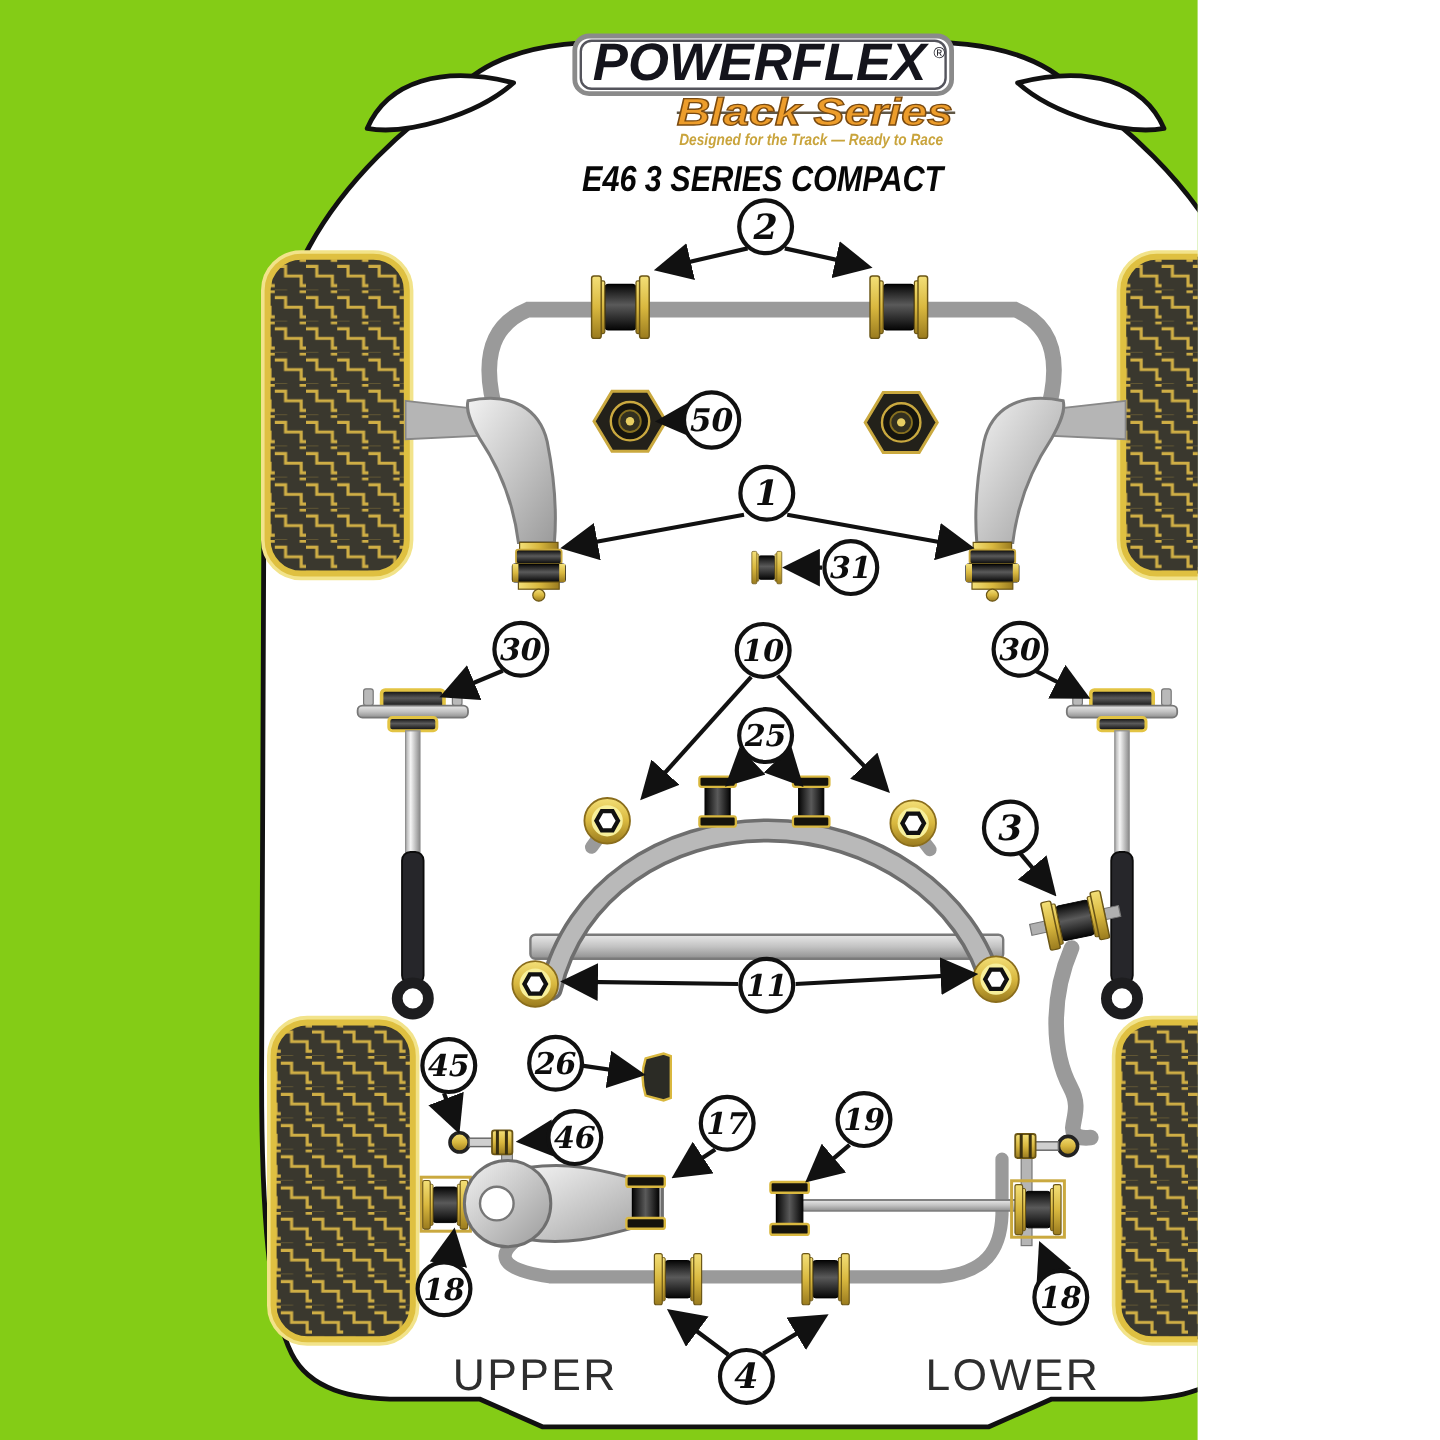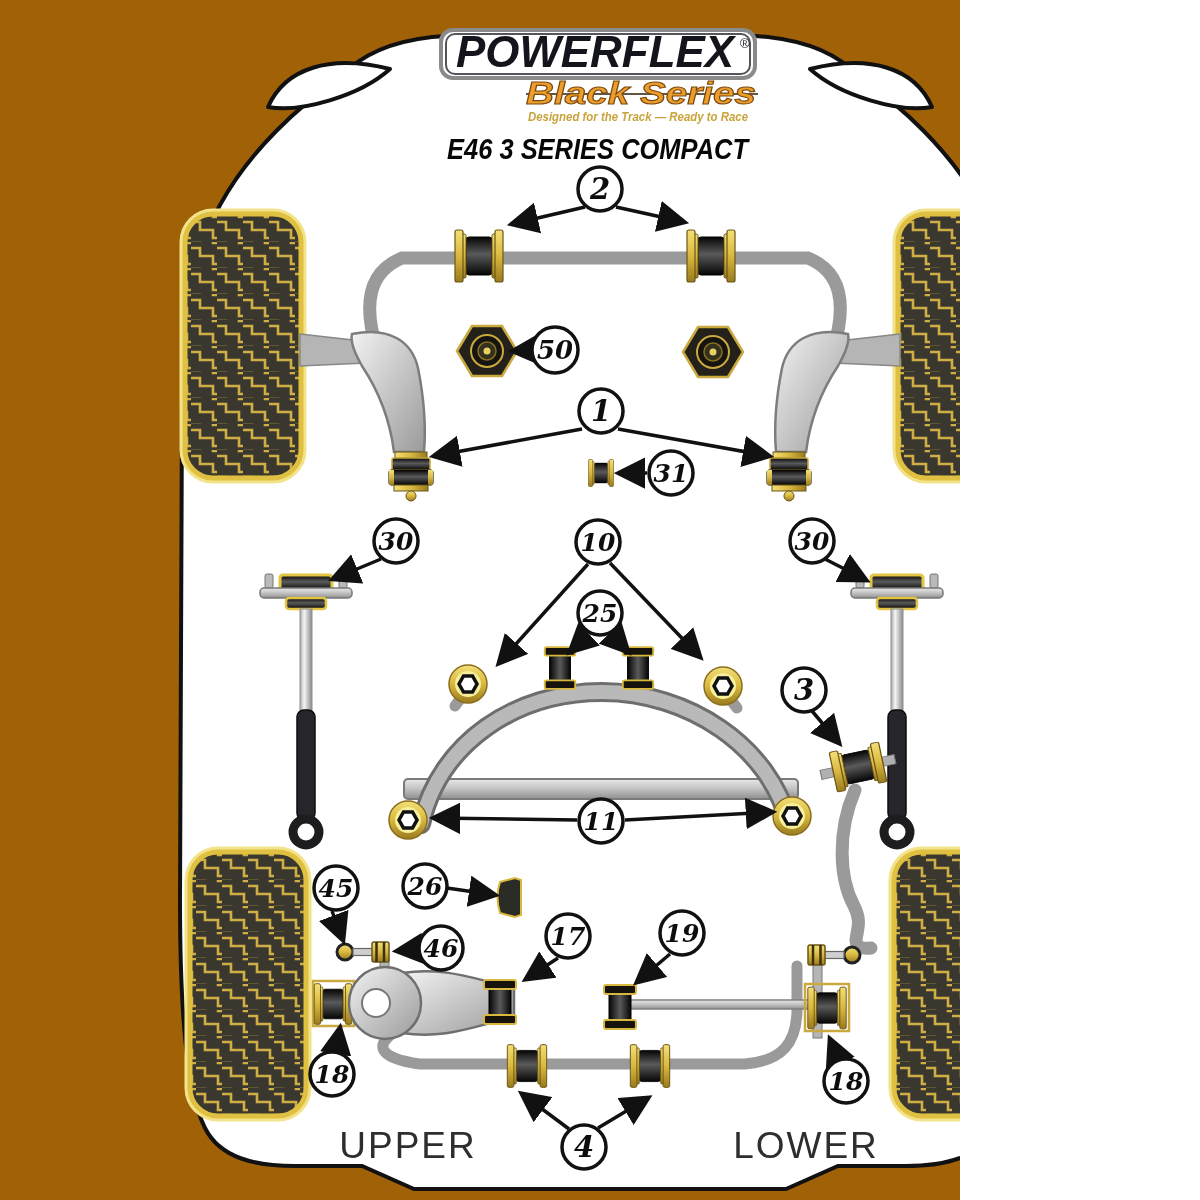--- a/index.html
+++ b/index.html
@@ -1,17 +1,17 @@
 <!DOCTYPE html>
 <html><head>
 <meta charset="utf-8">
 <style>
   html,body{margin:0;padding:0;background:#ffffff;}
-  .stage{position:relative;width:960px;height:1200px;background:#a16207;overflow:hidden;
-         font-family:"Liberation Sans",sans-serif;}
+  .stage{position:relative;width:960px;height:1200px;background:#84cc16;overflow:hidden;
+         font-family:"Liberation Sans",sans-serif;padding-left:38px;}
   svg{display:block}
   text{user-select:none}
   .callout-num{font-family:"DejaVu Serif",serif;font-weight:bold;font-style:italic;fill:#0d0d0d;}
   .big-label{font-family:"Liberation Sans",sans-serif;font-size:37px;fill:#2e2e2e;letter-spacing:2px;}
   .brand{font-family:"Liberation Sans",sans-serif;font-weight:bold;font-style:italic;fill:#14141c;}
   .series{font-family:"Liberation Sans",sans-serif;font-weight:bold;font-style:italic;fill:#ED9D2B;stroke:#7a4a10;stroke-width:1.1px;}
   .tagline{font-family:"Liberation Sans",sans-serif;font-weight:bold;font-style:italic;fill:#C9A43C;}
   .model{font-family:"Liberation Sans",sans-serif;font-weight:900;font-style:italic;fill:#070707;}
 </style>
 </head>

